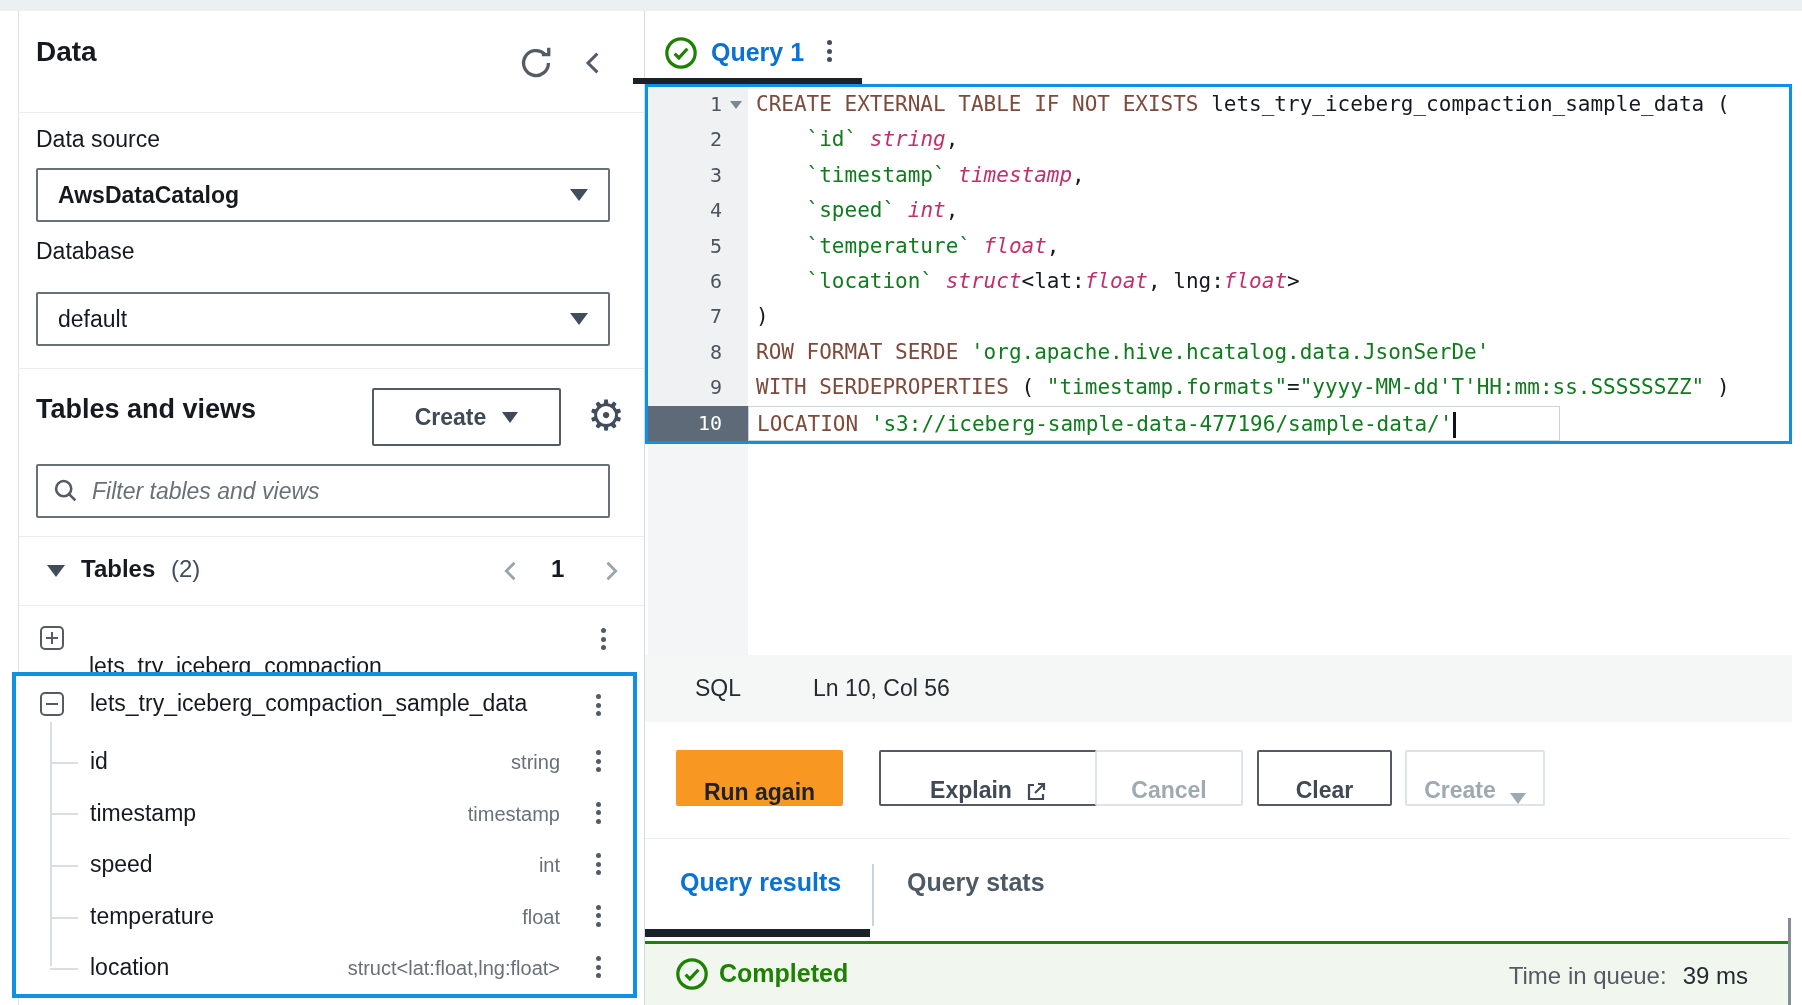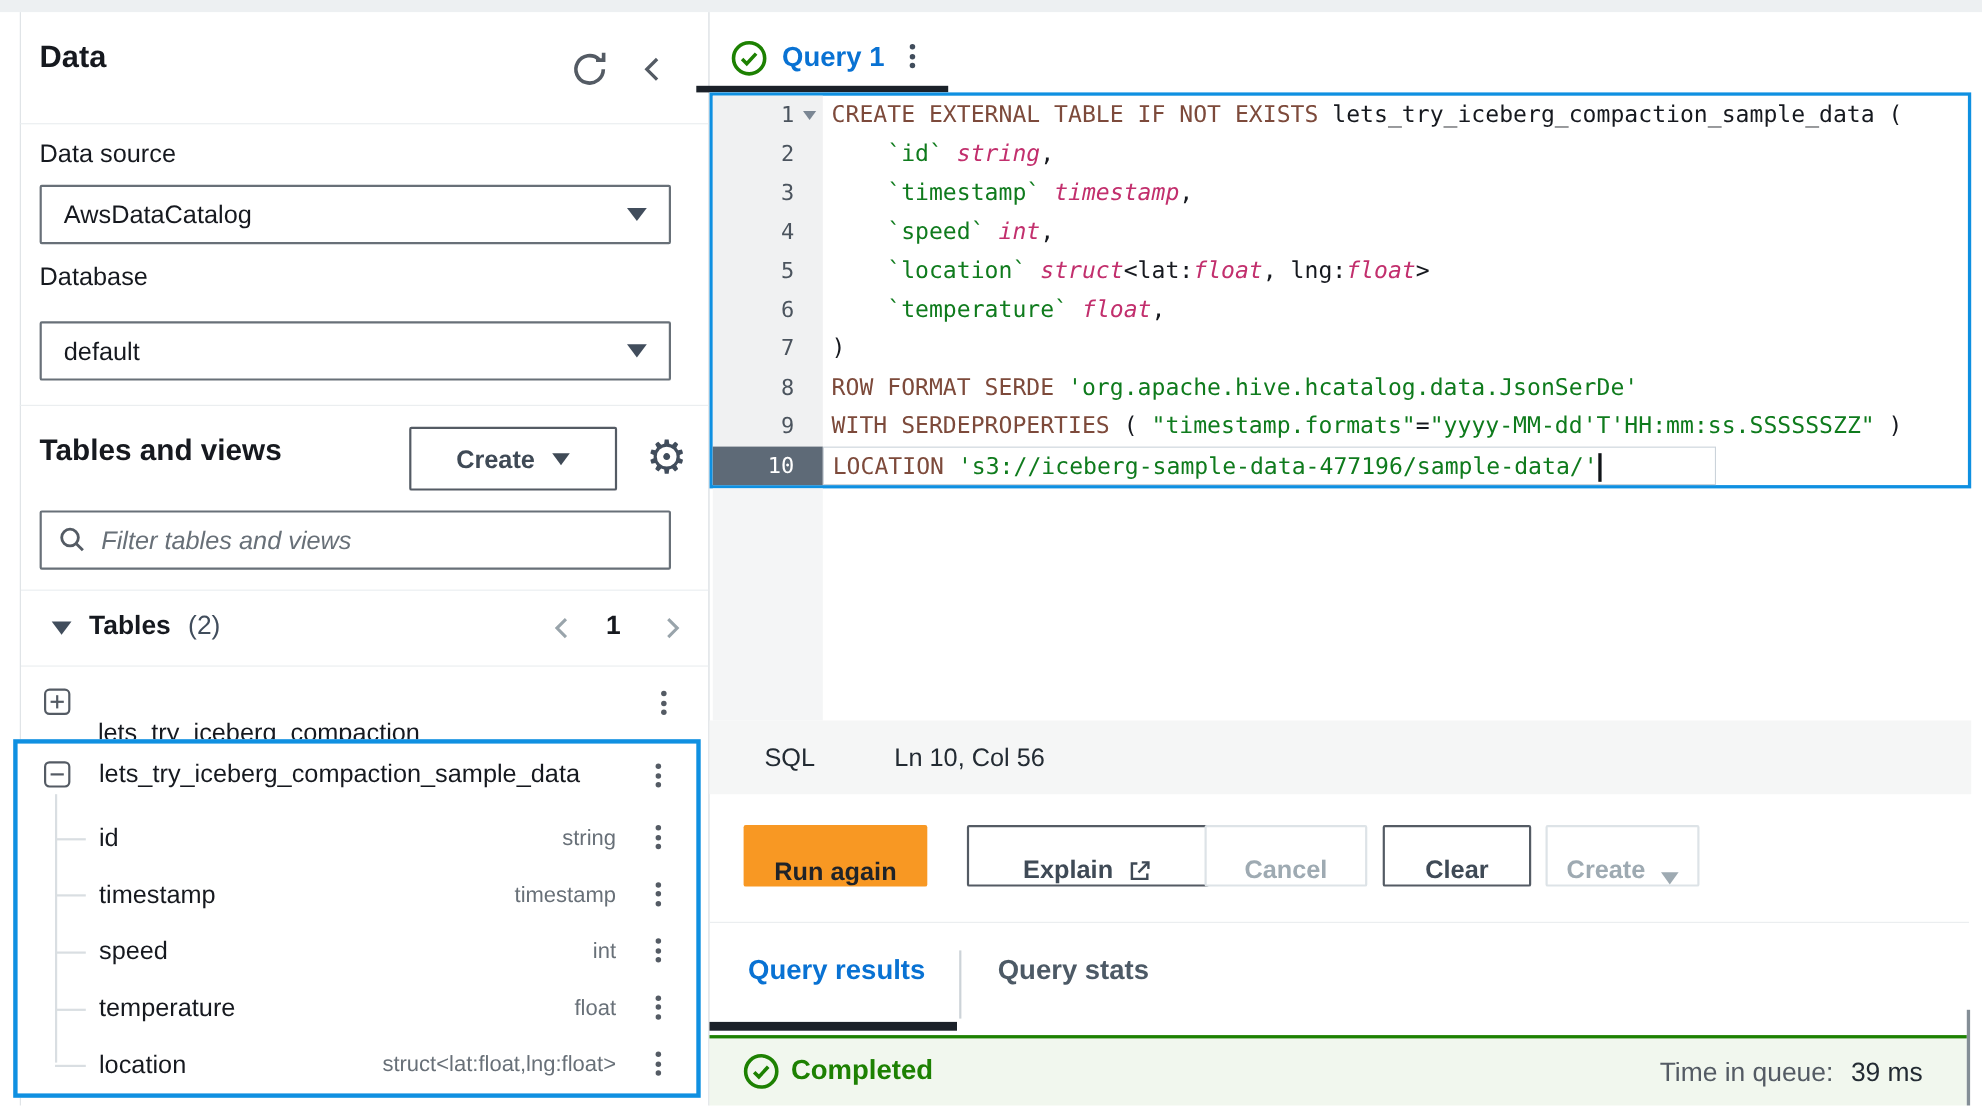--- a/index.html
+++ b/index.html
@@ -16,21 +16,21 @@
   #data-title{left:36px;top:36px;font-size:28px;font-weight:700;}
   #refresh-btn{left:518px;top:45px;width:36px;height:36px;cursor:pointer;}
   #collapse-btn{left:578px;top:47px;width:30px;height:32px;cursor:pointer;}
   .hdivider{left:18px;width:626px;height:1px;background:#e9edef;}
   #div1{top:112px;} #div2{top:368px;}
   .fieldlabel{left:36px;font-size:23px;color:#16191f;}
   #ds-label{top:126px;} #db-label{top:238px;}
   .select{left:36px;width:574px;height:54px;box-sizing:border-box;border:2px solid #687078;
           border-radius:2px;background:#fff;display:flex;align-items:center;
           justify-content:space-between;padding:0 20px;font-size:23px;cursor:pointer;}
-  #ds-select{top:168px;} #db-select{top:292px;}
+  #ds-select{top:168px;font-weight:bold;} #db-select{top:292px;}
   .caret-down{width:0;height:0;border-left:9px solid transparent;border-right:9px solid transparent;
               border-top:12px solid #414d5c;}
   #tv-heading{left:36px;top:394px;font-size:27px;font-weight:700;}
   #create-btn{left:372px;top:388px;width:189px;height:58px;box-sizing:border-box;
               border:2px solid #545b64;border-radius:2px;background:#fff;display:flex;
               align-items:center;justify-content:center;gap:16px;font-size:23px;font-weight:700;
               color:#3f4a56;cursor:pointer;}
   #create-btn .caret-down{border-top-color:#3f4a56;border-left-width:8px;border-right-width:8px;border-top-width:11px;}
   #gear-btn{left:584px;top:392px;width:44px;height:48px;font-family:"DejaVu Sans",sans-serif;
             font-size:42px;line-height:48px;color:#414d5c;text-align:center;cursor:pointer;}
@@ -309,22 +309,22 @@
       <div class="g-row"><span>7</span></div>
       <div class="g-row"><span>8</span></div>
       <div class="g-row"><span>9</span></div>
       <div class="g-row active"><span>10</span></div>
     </div>
   <div id="editor-code">
       <div class="c-row"><span class="tok-k">CREATE EXTERNAL TABLE IF NOT EXISTS</span><span class="tok-p"> lets_try_iceberg_compaction_sample_data (</span></div>
       <div class="c-row"><span class="tok-p">    </span><span class="tok-g">`id`</span><span class="tok-p"> </span><span class="tok-t">string</span><span class="tok-p">,</span></div>
       <div class="c-row"><span class="tok-p">    </span><span class="tok-g">`timestamp`</span><span class="tok-p"> </span><span class="tok-t">timestamp</span><span class="tok-p">,</span></div>
       <div class="c-row"><span class="tok-p">    </span><span class="tok-g">`speed`</span><span class="tok-p"> </span><span class="tok-t">int</span><span class="tok-p">,</span></div>
+      <div class="c-row"><span class="tok-p">    </span><span class="tok-g">`temperature`</span><span class="tok-p"> </span><span class="tok-t">float</span><span class="tok-p">,</span></div>
       <div class="c-row"><span class="tok-p">    </span><span class="tok-g">`location`</span><span class="tok-p"> </span><span class="tok-t">struct</span><span class="tok-p">&lt;lat:</span><span class="tok-t">float</span><span class="tok-p">, lng:</span><span class="tok-t">float</span><span class="tok-p">&gt;</span></div>
-      <div class="c-row"><span class="tok-p">    </span><span class="tok-g">`temperature`</span><span class="tok-p"> </span><span class="tok-t">float</span><span class="tok-p">,</span></div>
       <div class="c-row"><span class="tok-p">)</span></div>
       <div class="c-row"><span class="tok-k">ROW FORMAT SERDE</span><span class="tok-p"> </span><span class="tok-g">'org.apache.hive.hcatalog.data.JsonSerDe'</span></div>
       <div class="c-row"><span class="tok-k">WITH SERDEPROPERTIES</span><span class="tok-p"> ( </span><span class="tok-g">"timestamp.formats"</span><span class="tok-p">=</span><span class="tok-g">"yyyy-MM-dd'T'HH:mm:ss.SSSSSSZZ"</span><span class="tok-p"> )</span></div>
       <div class="c-row active"><span class="tok-k">LOCATION</span><span class="tok-p"> </span><span class="tok-g">'s3://iceberg-sample-data-477196/sample-data/'</span><span class="caret"></span></div>
     </div>
 </div>
 <div class="abs" id="gutter-tail"></div>
 
 <div class="abs" id="status-bar">
   <span id="status-lang">SQL</span>

